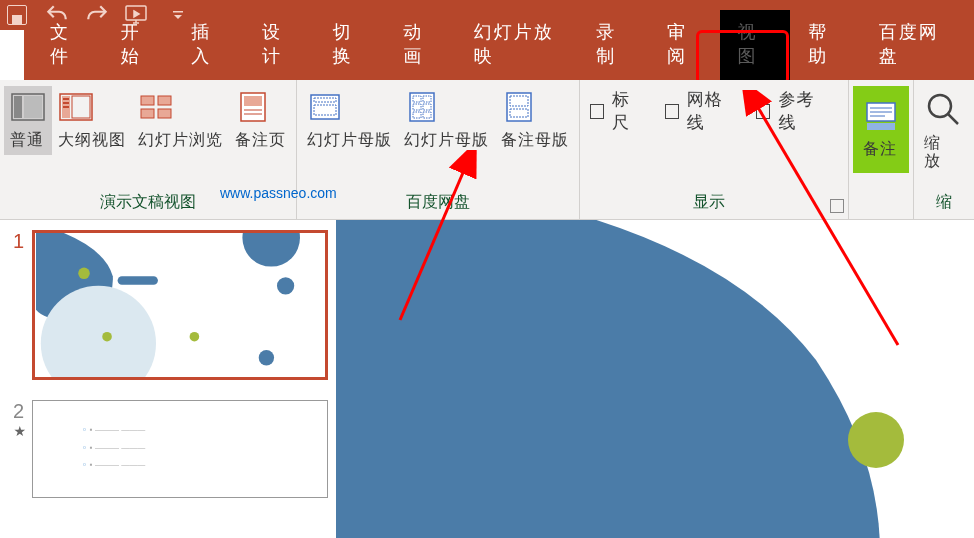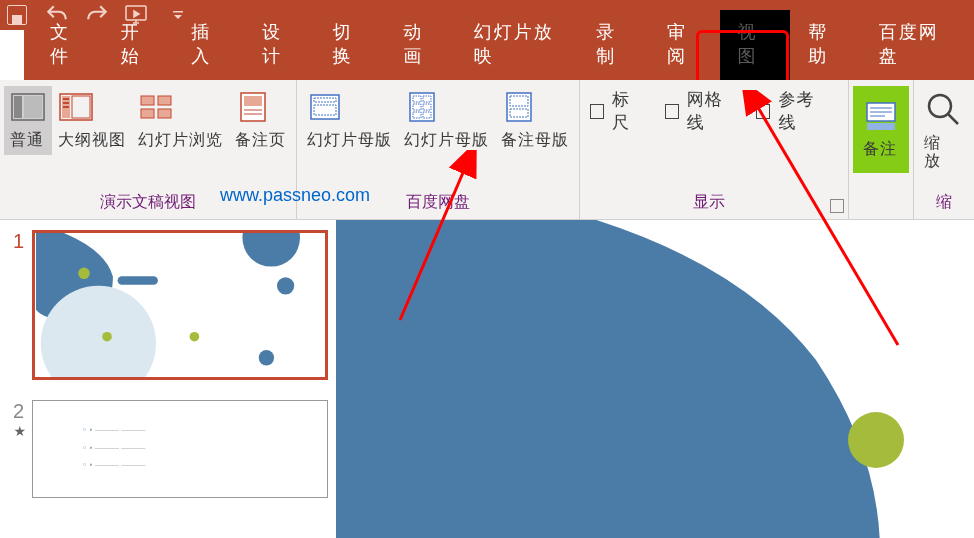--- a/index.html
+++ b/index.html
@@ -11,34 +11,34 @@
     .qat-save::after { content: ""; width: 10px; height: 9px; background: #f3d3c9; }
     
     .tabs { height: 50px; background: #b6472b; display: flex; align-items: flex-end; padding: 0 8px 0 8px; gap: 0; margin-left: 24px; }
     .tab { color: #fff; font-size: 18px; padding: 10px 18px 12px; cursor: pointer; letter-spacing: 2px; }
     .tab.active { background: #000000; color: #5a5a5a; }
     .tab-highlight { position: absolute; border: 3px solid #ff0000; border-radius: 6px; top: 30px; left: 696px; width: 93px; height: 55px; pointer-events: none; }
     
     .ribbon { height: 140px; background: #f3f2f1; border-bottom: 1px solid #d2d0ce; display: flex; position: relative; }
     .ribbon-group { display: flex; flex-direction: column; align-items: center; border-right: 1px solid #d2d0ce; padding: 6px 4px 4px; }
     .ribbon-group-items { display: flex; flex: 1; align-items: flex-start; }
-    .ribbon-group-label { font-size: 16px; color: #701a75; padding: 4px 0 2px; }
+    .ribbon-group-label { font-size: 16px; color: #14532d; padding: 4px 0 2px; }
     .ribbon-btn { display: flex; flex-direction: column; align-items: flex-start; padding: 4px 6px; gap: 6px; cursor: pointer; }
     .ribbon-btn.active { background: #d0cece; }
     .ribbon-btn-label { font-size: 16px; color: #3a3a3a; white-space: nowrap; letter-spacing: 1px; }
     .ribbon-icon { width: 36px; height: 34px; display: flex; align-items: center; justify-content: center; }
     
     .check-row { display: flex; align-items: center; gap: 8px; padding: 2px 6px; }
     .check-box { width: 15px; height: 15px; border: 1.5px solid #444; }
     .check-label { font-size: 17px; color: #3a3a3a; letter-spacing: 1px; }
     .show-group .ribbon-group-items { flex-direction: row; justify-content: center; gap: 8px; }
     
     .dialog-launcher { position: absolute; bottom: 6px; right: 4px; width: 14px; height: 14px; border: 1px solid #888; }
     
-    .watermark { position: absolute; top: 105px; left: 220px; color: #0066cc; font-size: 18px; z-index: 5; pointer-events: none; text-align: center; }
+    .watermark { position: absolute; top: 105px; left: 220px; color: #0066cc; font-size: 14px; z-index: 5; pointer-events: none; text-align: center; }
     
     .editor { display: flex; height: 318px; }
     .thumb-panel { width: 336px; background: #fff; padding-top: 6px; overflow: hidden; }
     .thumb-item { display: flex; padding: 4px 8px 16px 4px; }
     .thumb-num { width: 22px; text-align: right; font-size: 20px; color: #c44930; padding-right: 2px; }
     .thumb-num.gray { color: #888; }
     .thumb-star { font-size: 14px; color: #666; text-align: right; }
     .thumb-box { flex: 1; height: 150px; border: 1px solid #999; margin-left: 6px; position: relative; overflow: hidden; background: #fff; }
     .thumb-box.selected { border: 3px solid #c44930; }
     .thumb-box.small { height: 98px; }

